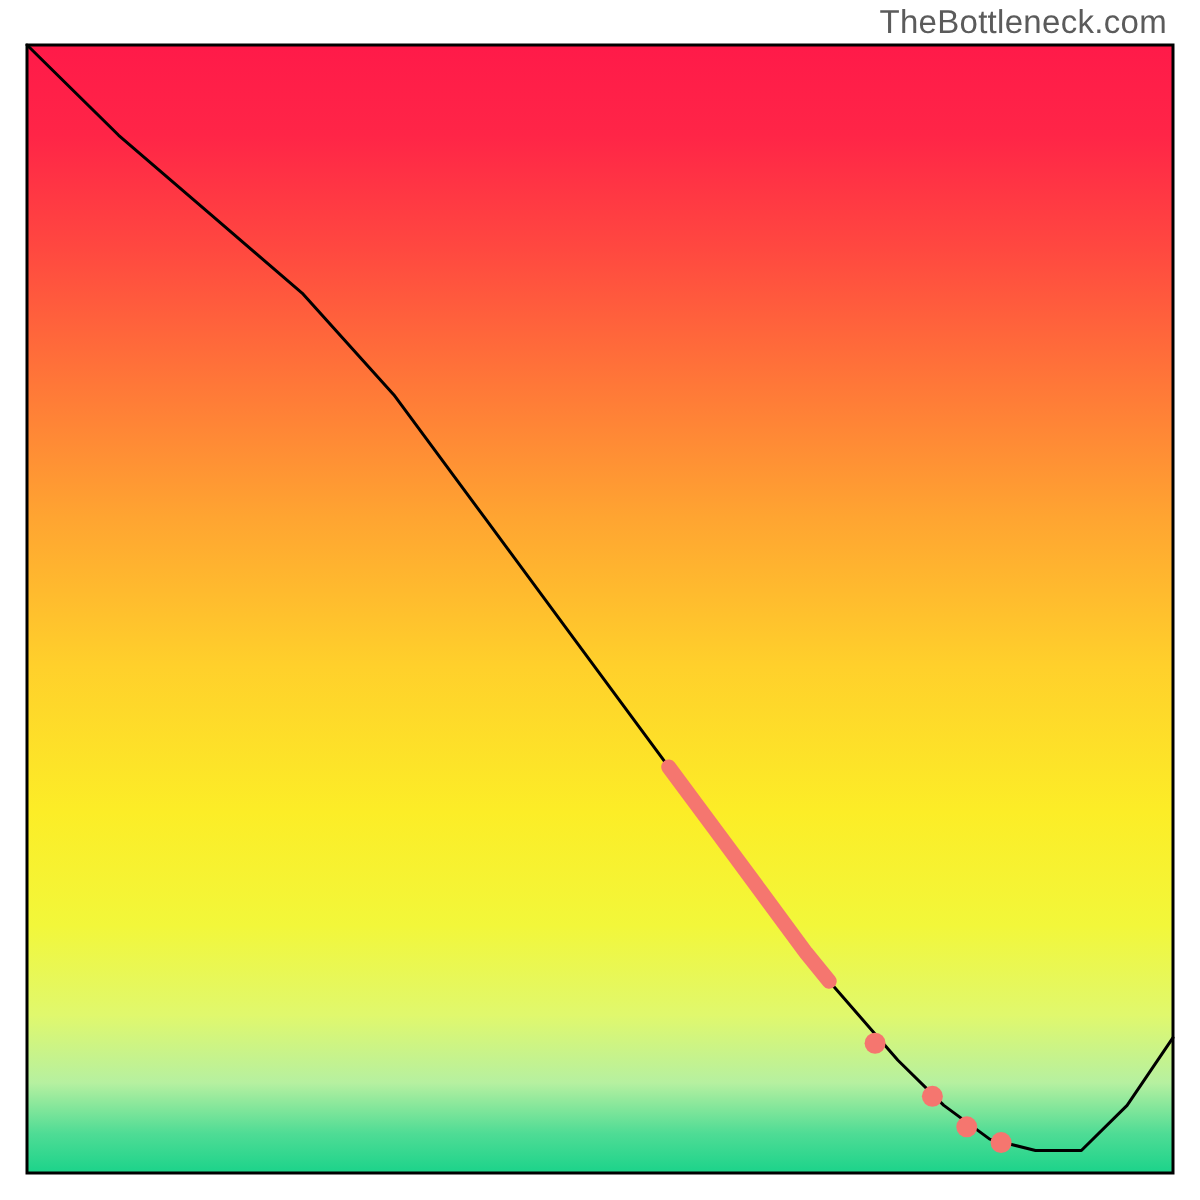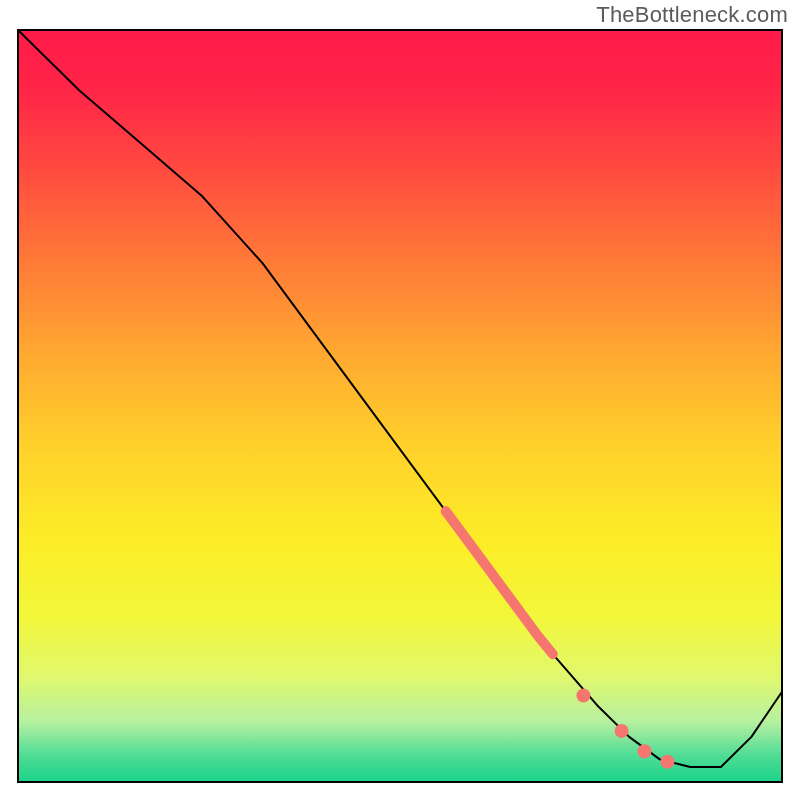--- a/index.html
+++ b/index.html
@@ -14,21 +14,21 @@
     position: relative;
     width: 800px;
     height: 800px;
   }
   svg {
     display: block;
   }
   .watermark {
     position: absolute;
     top: 2px;
-    right: 12px;
+    right: 22px;
     font-family: Arial, Helvetica, sans-serif;
     font-size: 22px;
     color: #5b5b5b;
     font-weight: 500;
     letter-spacing: 0.2px;
   }
 </style>
 </head>
 <body>
 

